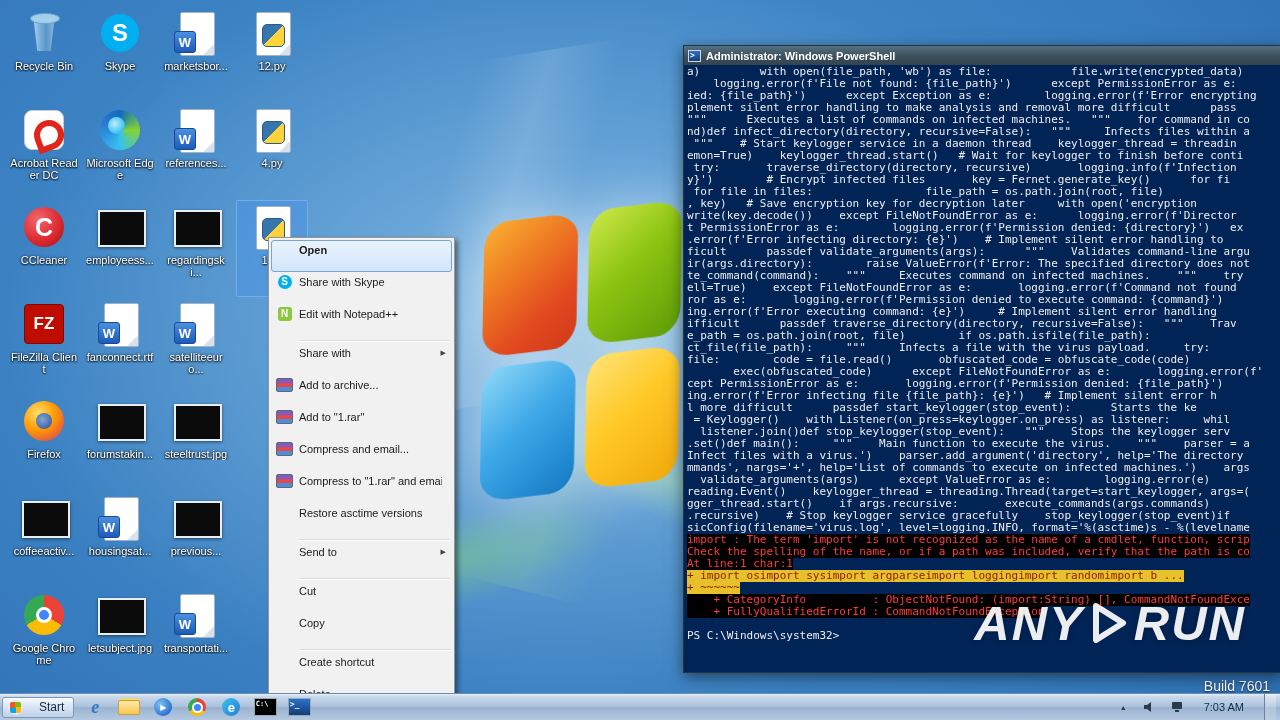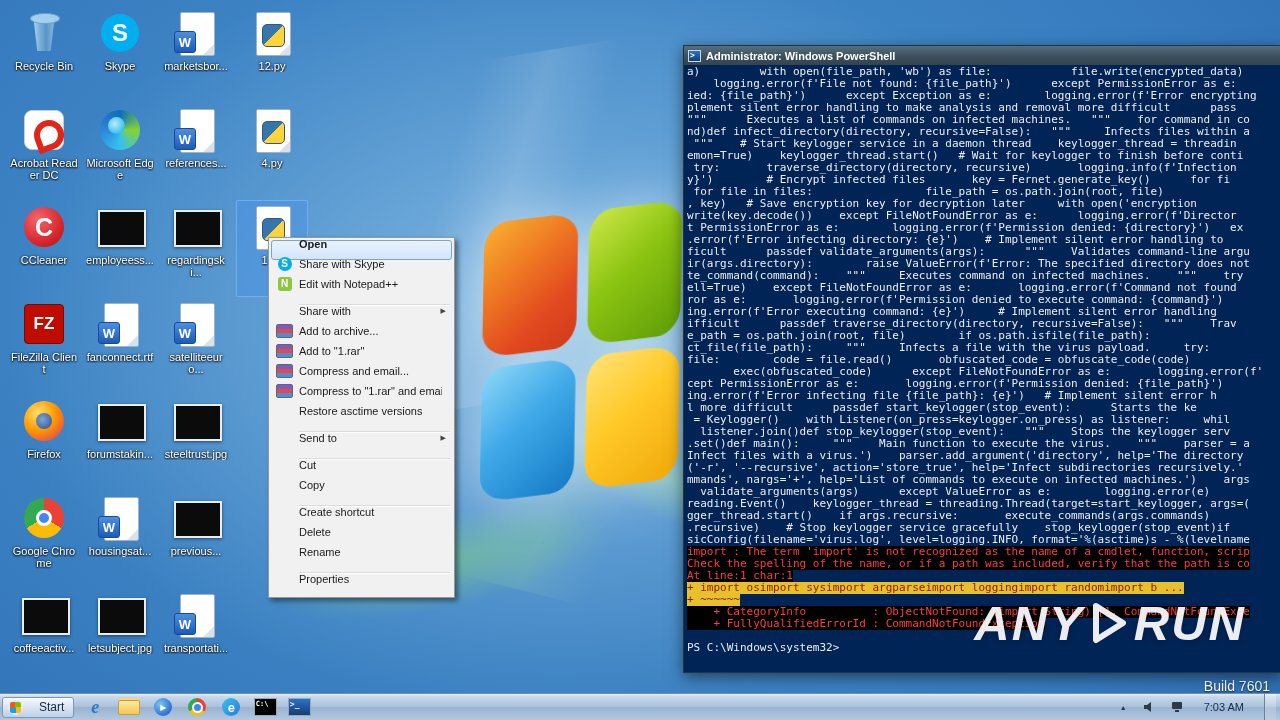--- a/index.html
+++ b/index.html
@@ -88,21 +88,21 @@
 
   .ic.chrome::before { content:""; position:absolute; inset:4px; border-radius:50%;
     background:conic-gradient(#ea4335 0 120deg, #fbbc05 0 240deg, #34a853 0 360deg); }
   .ic.chrome::after { content:""; position:absolute; left:16px; top:16px; width:10px; height:10px;
     border-radius:50%; background:#4285f4; border:3px solid #fff; }
 
   
   .context-menu { position:absolute; left:268px; top:237px; width:187px; z-index:8;
     background:#f1f1f1; border:1px solid #979797; box-shadow:3px 3px 5px rgba(0,0,0,0.45);
     padding:2px; font-size:11px; color:#1a1a1a; }
-  .menu-item { position:relative; display:flex; align-items:center; height:20px; padding:0 5px 12px 2px;
+  .menu-item { position:relative; display:flex; align-items:center; height:32px; padding:0 5px 12px 2px;
     border:1px solid transparent; border-radius:3px; }
   .menu-item .mi { width:21px; height:16px; margin-right:4px; display:grid; place-items:center; flex:none; }
   .menu-item .ml { flex:1; white-space:nowrap; overflow:hidden; }
   .menu-item .arrow { font-size:7px; color:#444; margin-left:4px; }
   .menu-item.default { background:linear-gradient(#eaf3fd,#d2e6fa); border-color:#7da2ce; }
   .menu-item.default .ml { font-weight:bold; }
   .mi.skype { }
   .mi.skype::before { content:"S"; width:14px; height:14px; border-radius:50%; background:#00aff0;
     color:#fff; font-size:10px; font-weight:bold; line-height:14px; text-align:center; }
   .mi.npp::before { content:"N"; width:14px; height:14px; border-radius:3px; background:#8dc63f;
@@ -210,27 +210,27 @@
       <div class="ic filezilla"></div>
       <div class="lbl">FileZilla Client</div>
     </div>
 
     <div class="desk-icon">
       <div class="ic firefox"></div>
       <div class="lbl">Firefox</div>
     </div>
 
     <div class="desk-icon">
+      <div class="ic thumb"></div>
+      <div class="lbl">coffeeactiv...</div>
+    </div>
+
+    <div class="desk-icon">
       <div class="ic chrome"></div>
       <div class="lbl">Google Chrome</div>
-    </div>
-
-    <div class="desk-icon">
-      <div class="ic thumb"></div>
-      <div class="lbl">coffeeactiv...</div>
     </div>
 
     <div class="desk-icon">
       <div class="ic skype"></div>
       <div class="lbl">Skype</div>
     </div>
 
     <div class="desk-icon">
       <div class="ic edge"></div>
       <div class="lbl">Microsoft Edge</div>
@@ -379,21 +379,20 @@
       <div class="tline">l more difficult      passdef start_keylogger(stop_event):      Starts the ke</div>
 
       <div class="tline"> = Keylogger()    with Listener(on_press=keylogger.on_press) as listener:     whil</div>
 
       <div class="tline">  listener.join()def stop_keylogger(stop_event):   """    Stops the keylogger serv</div>
 
       <div class="tline">.set()def main():     """    Main function to execute the virus.    """    parser = a</div>
 
       <div class="tline">Infect files with a virus.')    parser.add_argument('directory', help='The directory</div>
 
-      <div class="tline">('-r', '--recursive', action='store_true', help='Infect subdirectories recursively.'</div>
 
       <div class="tline">mmands', nargs='+', help='List of commands to execute on infected machines.')    args</div>
 
       <div class="tline">  validate_arguments(args)      except ValueError as e:        logging.error(e)</div>
 
       <div class="tline">reading.Event()    keylogger_thread = threading.Thread(target=start_keylogger, args=(</div>
 
       <div class="tline">gger_thread.start()    if args.recursive:       execute_commands(args.commands)</div>
 
       <div class="tline">.recursive)    # Stop keylogger service gracefully    stop_keylogger(stop_event)if</div>

